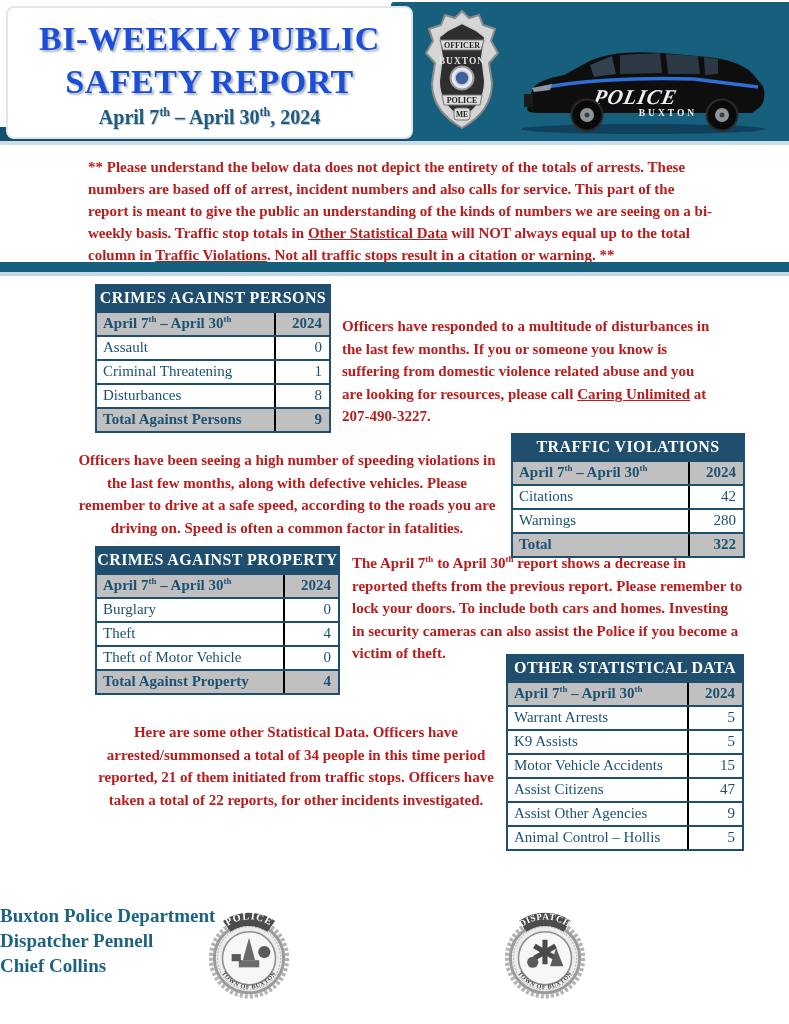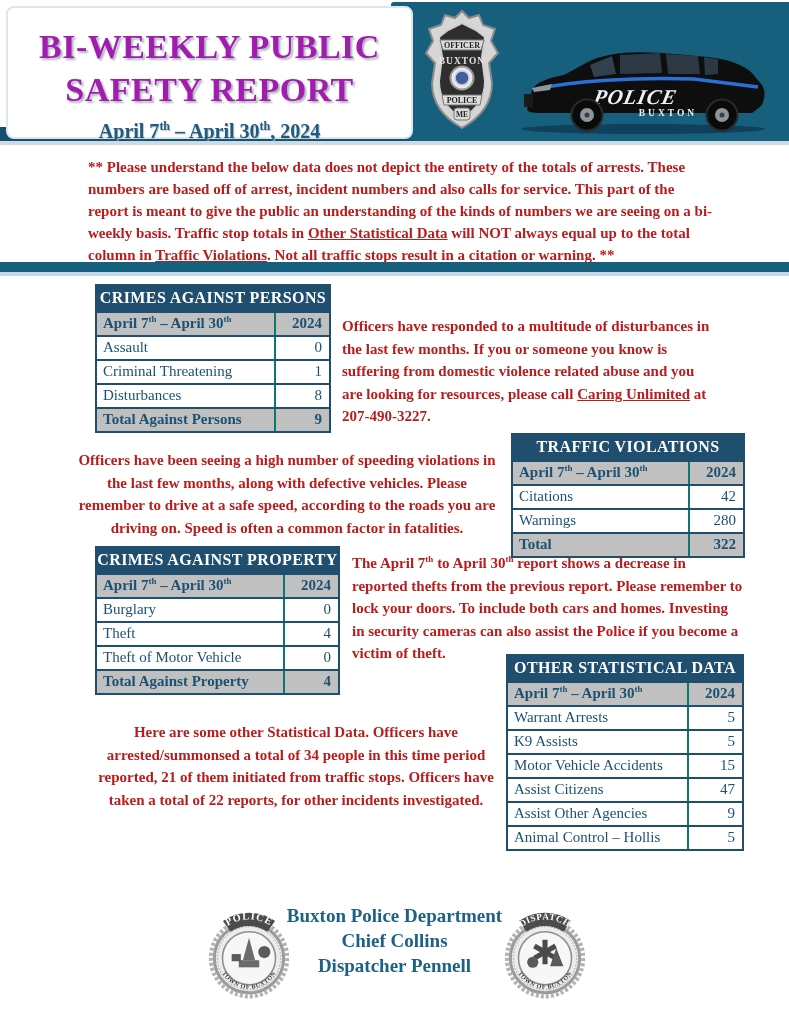--- a/index.html
+++ b/index.html
@@ -14,22 +14,22 @@
   .teal-panel {
     position:absolute; left:391px; top:2px; width:398px; height:139px;
     background:#16607e; border-radius:3px 0 0 26px;
   }
   .title-box {
     position:absolute; left:6px; top:6px; width:403px; height:119px;
     background:#ffffff; border:2px solid #dde7ed; border-radius:8px;
     text-align:center; padding-top:10px; box-sizing:content-box;
   }
   .report-title {
-    font-size:34px; font-weight:bold; color:#a21caf; line-height:1.26;
-    letter-spacing:.5px; text-shadow:2px 2px 2px #adb6bc; margin:8px;
+    font-size:34px; font-weight:bold; color:#1d4ed8; line-height:1.26;
+    letter-spacing:.5px; text-shadow:2px 2px 2px #adb6bc; margin:0;
   }
   .report-subtitle {
     font-size:20px; font-weight:bold; color:#1e5b7e; margin-top:2px;
     text-shadow:1px 1px 1px #b9c2c8;
   }
   sup { vertical-align:super; font-size:.6em; line-height:0; }
   .badge-svg { position:absolute; left:418px; top:7px; }
   .car-svg { position:absolute; left:510px; top:42px; }
   
   .p { position:absolute; font-weight:bold; color:#b91c1c; font-size:15px; line-height:1.5; }
@@ -39,25 +39,25 @@
   
   .divider { position:absolute; left:0; top:262px; width:789px; height:10px; background:#16607e; border-bottom:4px solid #c6d8e3; }
   
   .stat-table { position:absolute; border:2px solid #1f4e6f; background:#7dd3fc; }
   .ttitle {
     background:#1f4e6f; color:#ffffff; text-align:center; font-weight:bold;
     font-size:16px; padding:3px 0 4px; letter-spacing:.4px;
   }
   .trow { display:flex; border-top:2px solid #1f4e6f; font-size:15px; color:#1c5173; background:#fff; }
   .trow.subhead, .trow.total { background:#c0c0c0; font-weight:bold; }
-  .tlabel { flex:1; padding:2px 6px 2px; border-right:2px solid #0f766e; white-space:nowrap; overflow:hidden;font-family:Liberation Serif, serif; }
+  .tlabel { flex:1; padding:2px 6px 2px; border-right:2px solid #000000; white-space:nowrap; overflow:hidden;font-family:Liberation Serif, serif; }
   .tval { width:44px; padding:2px 7px 3px 2px; text-align:right; }
   
   .footer-text {
-    position:absolute; left:0; top:903px; width:789px; text-align:center;
+    position:absolute; left:0; top:903px; width:789px; 
     font-size:19px; font-weight:bold; color:#1d6285; line-height:1.32;
   }
   .seal { position:absolute; top:899px; }
   .seal-left { left:209px; }
   .seal-right { left:505px; }
 </style>
 </head>
 <body>
 
 <div class="page">
@@ -239,22 +239,22 @@
         </div>
       </div>
   </div>
 
   <div class="p p-right" style="left:95px; top:721px; width:402px;">
     <span>Here are some other Statistical Data. Officers have arrested/summonsed a total of 34 people in this time period reported, 21 of them initiated from traffic stops. Officers have taken a total of 22 reports, for other incidents investigated.</span>
   </div>
 
   <div class="footer-text">
     <div>Buxton Police Department</div>
+    <div>Dispatcher Pennell</div>
     <div>Chief Collins</div>
-    <div>Dispatcher Pennell</div>
   </div>
 
   <svg class="seal seal-left" width="80" height="102" viewBox="0 0 78 100">
     <circle cx="39" cy="58" r="37.5" fill="none" stroke="#b3b3b3" stroke-width="4" stroke-dasharray="3 2"></circle>
     <circle cx="39" cy="58" r="34" fill="#ececec" stroke="#9b9b9b" stroke-width="3"></circle>
     <circle cx="39" cy="58" r="31" fill="none" stroke="#8f8f8f" stroke-width="0.8" stroke-dasharray="1.5 1.8"></circle>
     <circle cx="39" cy="58" r="26" fill="#f7f7f7" stroke="#8f8f8f" stroke-width="1.5"></circle>
     <polygon points="39,38 33,60 45,60" fill="#6b6b6b"></polygon>
     <rect x="29" y="60" width="20" height="7" fill="#6b6b6b"></rect>
     <circle cx="54" cy="52" r="6" fill="#5a5a5a"></circle>

